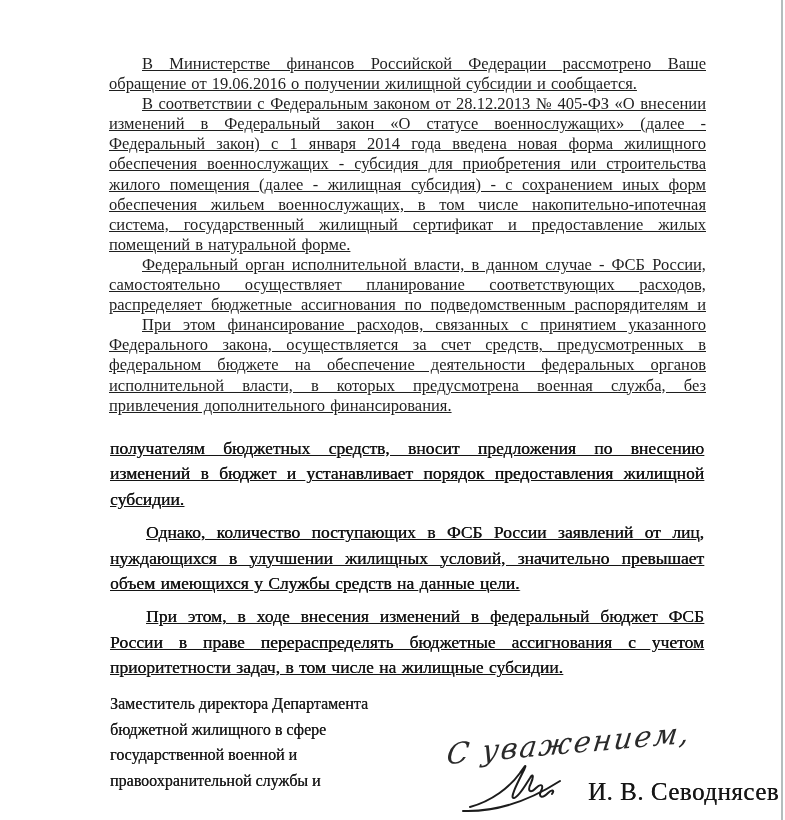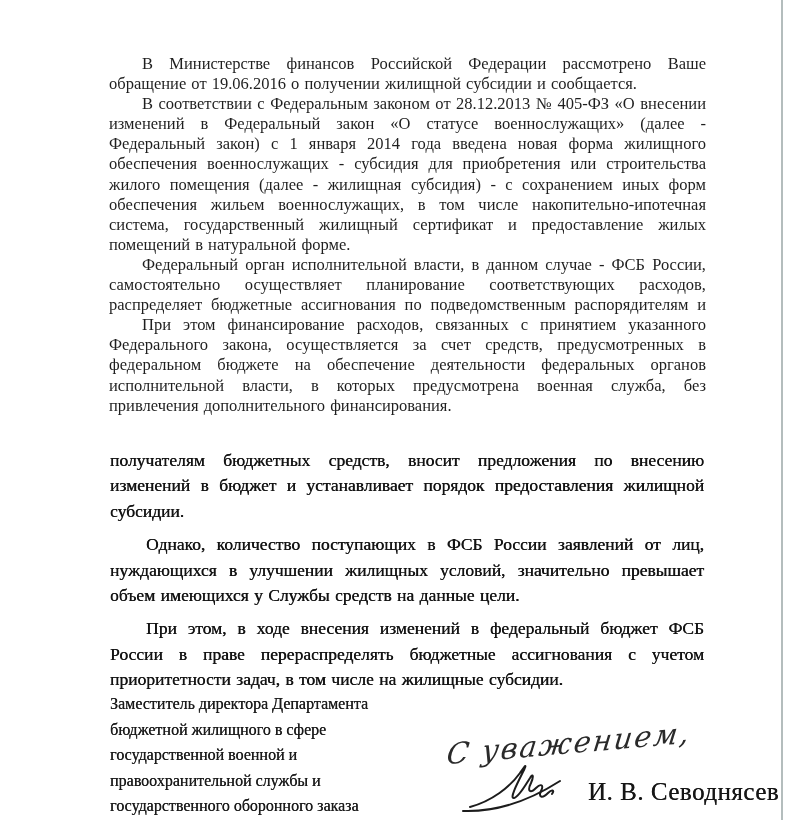--- a/index.html
+++ b/index.html
@@ -18,37 +18,38 @@
     background: #a7b1b1; opacity: .85;
   }
 
   .body-part { position: absolute; }
   .para {
     margin: 0;
     text-align: justify;
     text-indent: 33px;
     hyphens: none;
     word-spacing: 1px;
+    text-decoration: underline;
   }
   .part1 {
     left: 109px; top: 54px; width: 597px;
     font-size: 16.5px; line-height: 20.1px;
     color: #1f1f1f;
   }
   
   .last-just { text-align-last: justify; }
 
   .part2 {
     left: 110px; top: 436px; width: 594px;
     font-size: 17.5px; line-height: 25.4px;
     color: #141414;
     text-shadow: 0.35px 0 0 currentColor; 
   }
   .part2 .para { text-indent: 36px; }
-  .part2 .no-indent { text-indent: 0; margin-top: 12px; }
+  .part2 .no-indent { text-indent: 0; }
   .part2 .para + .para { margin-top: 8px; }
 
   .sig-title {
     position: absolute; left: 110px; top: 691px;
     font-size: 16px; line-height: 25.5px;
     color: #1c1c1c;
     text-shadow: 0.25px 0 0 currentColor;
     white-space: nowrap;
   }
 
@@ -99,21 +100,20 @@
     <p class="para no-indent">получателям бюджетных средств, вносит предложения по внесению изменений в бюджет и устанавливает порядок предоставления жилищной субсидии.</p>
     <p class="para">Однако, количество поступающих в ФСБ России заявлений от лиц, нуждающихся в улучшении жилищных условий, значительно превышает объем имеющихся у Службы средств на данные цели.</p>
     <p class="para">При этом, в ходе внесения изменений в федеральный бюджет ФСБ России в праве перераспределять бюджетные ассигнования с учетом приоритетности задач, в том числе на жилищные субсидии.</p>
   </section>
 
   <section class="sig-title">
     <div class="sig-line">Заместитель директора Департамента</div>
     <div class="sig-line">бюджетной жилищного в сфере</div>
     <div class="sig-line">государственной военной и</div>
     <div class="sig-line">правоохранительной службы и</div>
-    <div class="sig-line">государственного оборонного заказа</div>
   </section>
 
   <span class="closing">С уважением,</span>
 
   <svg class="scrawl" viewBox="0 0 112 54" xmlns="http://www.w3.org/2000/svg">
     <path d="M10 47 C32 41 50 27 60 13 C65 6 67 3 64 10 C58 22 49 39 54 38 C59 37 66 24 70 18 C73 13 74 16 71 23 C67 31 70 34 76 28 C81 23 84 25 81 31 C78 37 82 39 88 33 C92 29 95 30 92 34"></path>
     <path d="M3 51 C30 52 64 44 100 21"></path>
   </svg>
 
   <div class="signer">И. В. Севоднясев</div>

